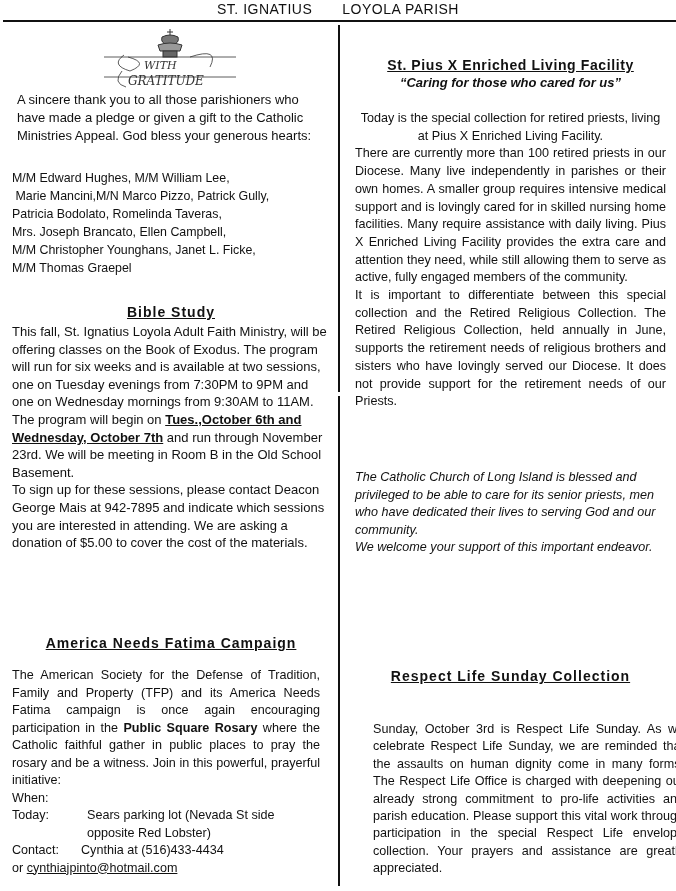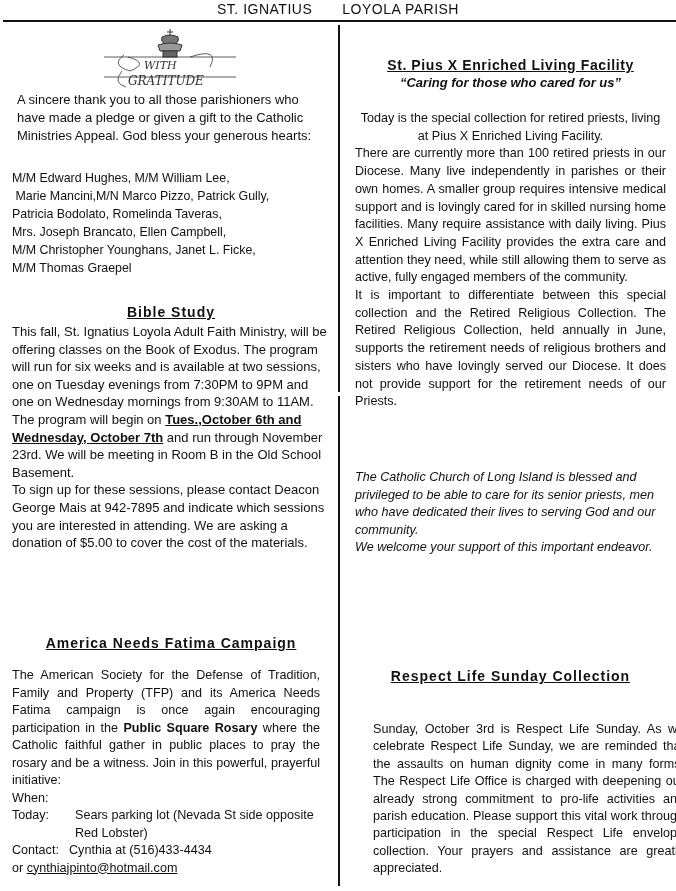--- a/index.html
+++ b/index.html
@@ -33,21 +33,21 @@
   .bu { font-weight: bold; text-decoration: underline; }
   .b { font-weight: bold; }
   .it { font-style: italic; }
   .email { text-decoration: underline; }
 
   .bible-title { position: absolute; left: 12px; top: 304px; width: 318px; }
   .bible-body { position: absolute; left: 12px; top: 323px; width: 318px; font-size: 13px; line-height: 17.6px; }
 
   .fatima-title { position: absolute; left: 12px; top: 635px; width: 318px; }
   .fatima-body { position: absolute; left: 12px; top: 667px; width: 308px; font-size: 12.6px; line-height: 17.5px; }
-  .detail-row { display: flex; }
+  .detail-row { display: flex; gap: 12px; }
   .detail-row .lbl { width: 63px; flex: none; }
   .detail-row .val { flex: 1; }
   .contact-row .lbl { width: 57px; }
 
   .pius-title { position: absolute; left: 355px; top: 57px; width: 311px; }
   .pius-title h2 { letter-spacing: 0.6px; font-size: 14px; }
   .pius-sub { text-align: center; font-style: italic; font-weight: bold; font-size: 13px; margin-top: 2px; }
   .pius-body { position: absolute; left: 355px; top: 110px; width: 311px; font-size: 12.6px; line-height: 17.7px; }
   .pius-closing { position: absolute; left: 355px; top: 469px; width: 311px; font-size: 12.6px; line-height: 17.5px; }
 

